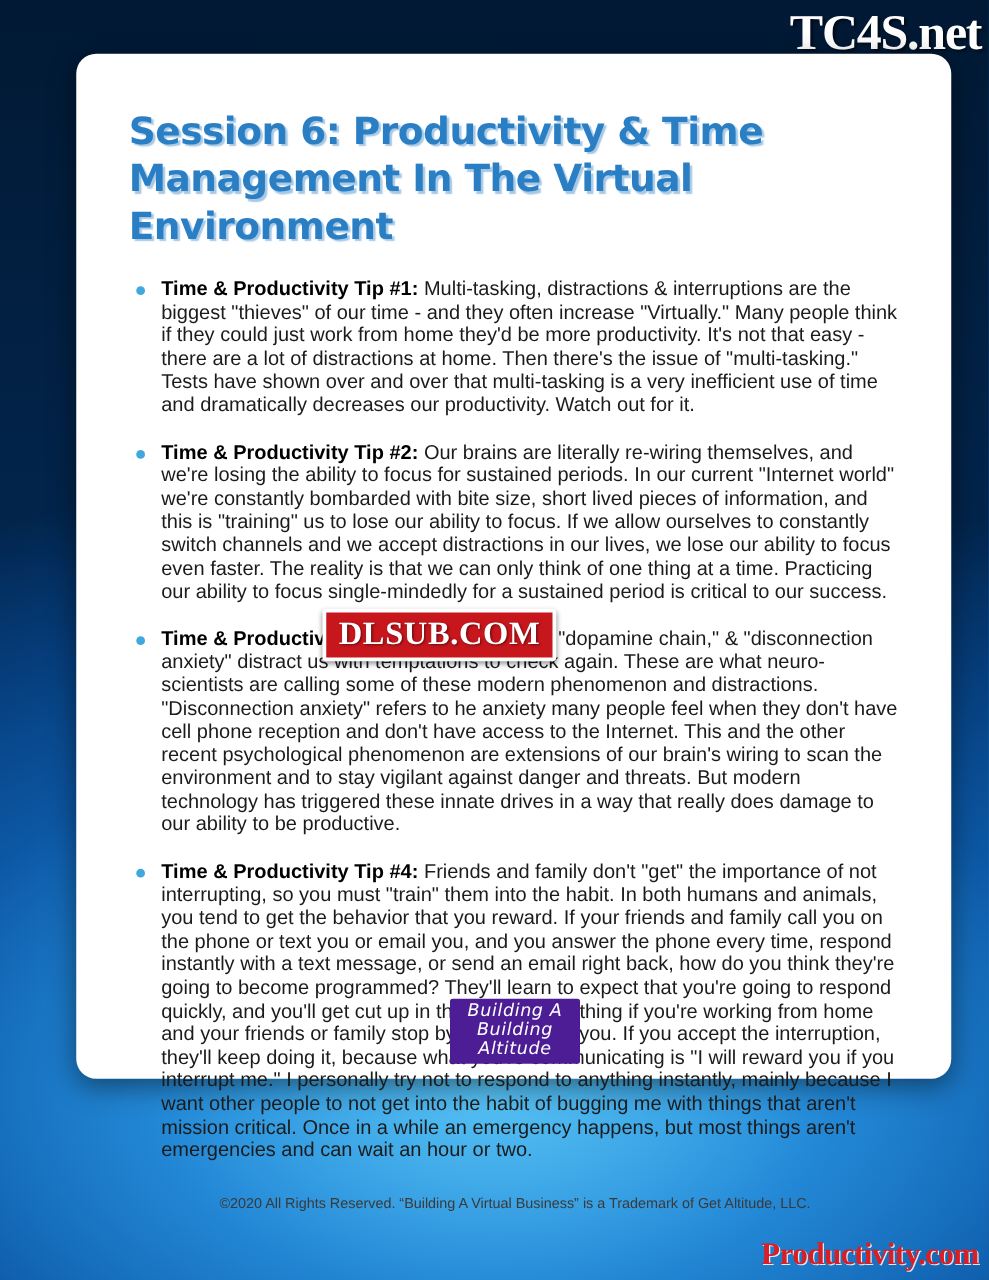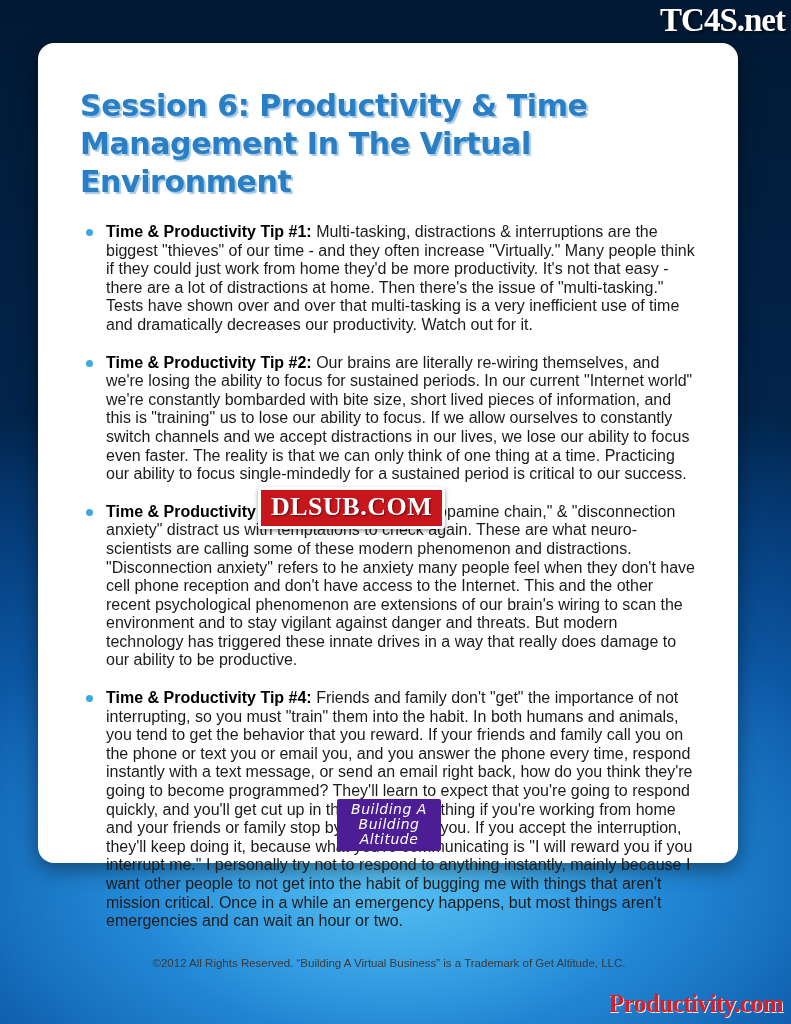--- a/index.html
+++ b/index.html
@@ -41,21 +41,21 @@
     pointer-events: none;
   }
 
   
   .wm-top {
     position: absolute;
     right: 6px;
     top: 2px;
     font-family: "Liberation Serif", serif;
     font-weight: bold;
-    font-size: 33px;
+    font-size: 40px;
     color: #ffffff;
     letter-spacing: -1px;
     text-shadow: 2px 2px 2px rgba(0,0,0,0.55);
     white-space: nowrap;
   }
   .wm-bottom {
     position: absolute;
     right: 8px;
     bottom: 6px;
     font-family: "Liberation Serif", serif;
@@ -83,21 +83,21 @@
     font-size: 26px;
     color: #ffffff;
     letter-spacing: 0.5px;
     text-shadow: 1px 1px 2px rgba(0,0,0,0.5);
     white-space: nowrap;
   }
 
   
   .sheet {
     position: absolute;
-    left: 38px;
+    left: 61px;
     top: 43px;
     width: 700px;
     height: 820px;
     background: #ffffff;
     border-radius: 16px;
     box-shadow: 0 6px 22px rgba(0,0,0,0.45);
   }
   .sheet-inner {
     position: absolute;
     left: 42px;
@@ -202,21 +202,21 @@
       <div class="tip">
         <span class="bullet"></span>
         <span class="lead">Time &amp; Productivity Tip #3:</span><span> "Novelty bias," "dopamine chain," &amp; "disconnection anxiety" distract us with temptations to check again. These are what neuro-scientists are calling some of these modern phenomenon and distractions. "Disconnection anxiety" refers to he anxiety many people feel when they don't have cell phone reception and don't have access to the Internet. This and the other recent psychological phenomenon are extensions of our brain's wiring to scan the environment and to stay vigilant against danger and threats. But modern technology has triggered these innate drives in a way that really does damage to our ability to be productive.</span>
       </div>
 
       <div class="tip">
         <span class="bullet"></span>
         <span class="lead">Time &amp; Productivity Tip #4:</span><span> Friends and family don't "get" the importance of not interrupting, so you must "train" them into the habit. In both humans and animals, you tend to get the behavior that you reward. If your friends and family call you on the phone or text you or email you, and you answer the phone every time, respond instantly with a text message, or send an email right back, how do you think they're going to become programmed? They'll learn to expect that you're going to respond quickly, and you'll get cut up in this loop. Same thing if you're working from home and your friends or family stop by and interrupt you. If you accept the interruption, they'll keep doing it, because what you're communicating is "I will reward you if you interrupt me." I personally try not to respond to anything instantly, mainly because I want other people to not get into the habit of bugging me with things that aren't mission critical. Once in a while an emergency happens, but most things aren't emergencies and can wait an hour or two.</span>
       </div>
 
-      <div class="copyright">©2012 All Rights Reserved. “Building A Virtual Business” is a Trademark of Get Altitude, LLC.</div>
+      <div class="copyright">©2020 All Rights Reserved. “Building A Virtual Business” is a Trademark of Get Altitude, LLC.</div>
 
       <div class="logo-wrap">
         <div class="logo">
           <span class="l1">Building A</span>
           <span class="l2">Building</span>
           <span class="l3">Altitude</span>
         </div>
       </div>
 
     </div>

